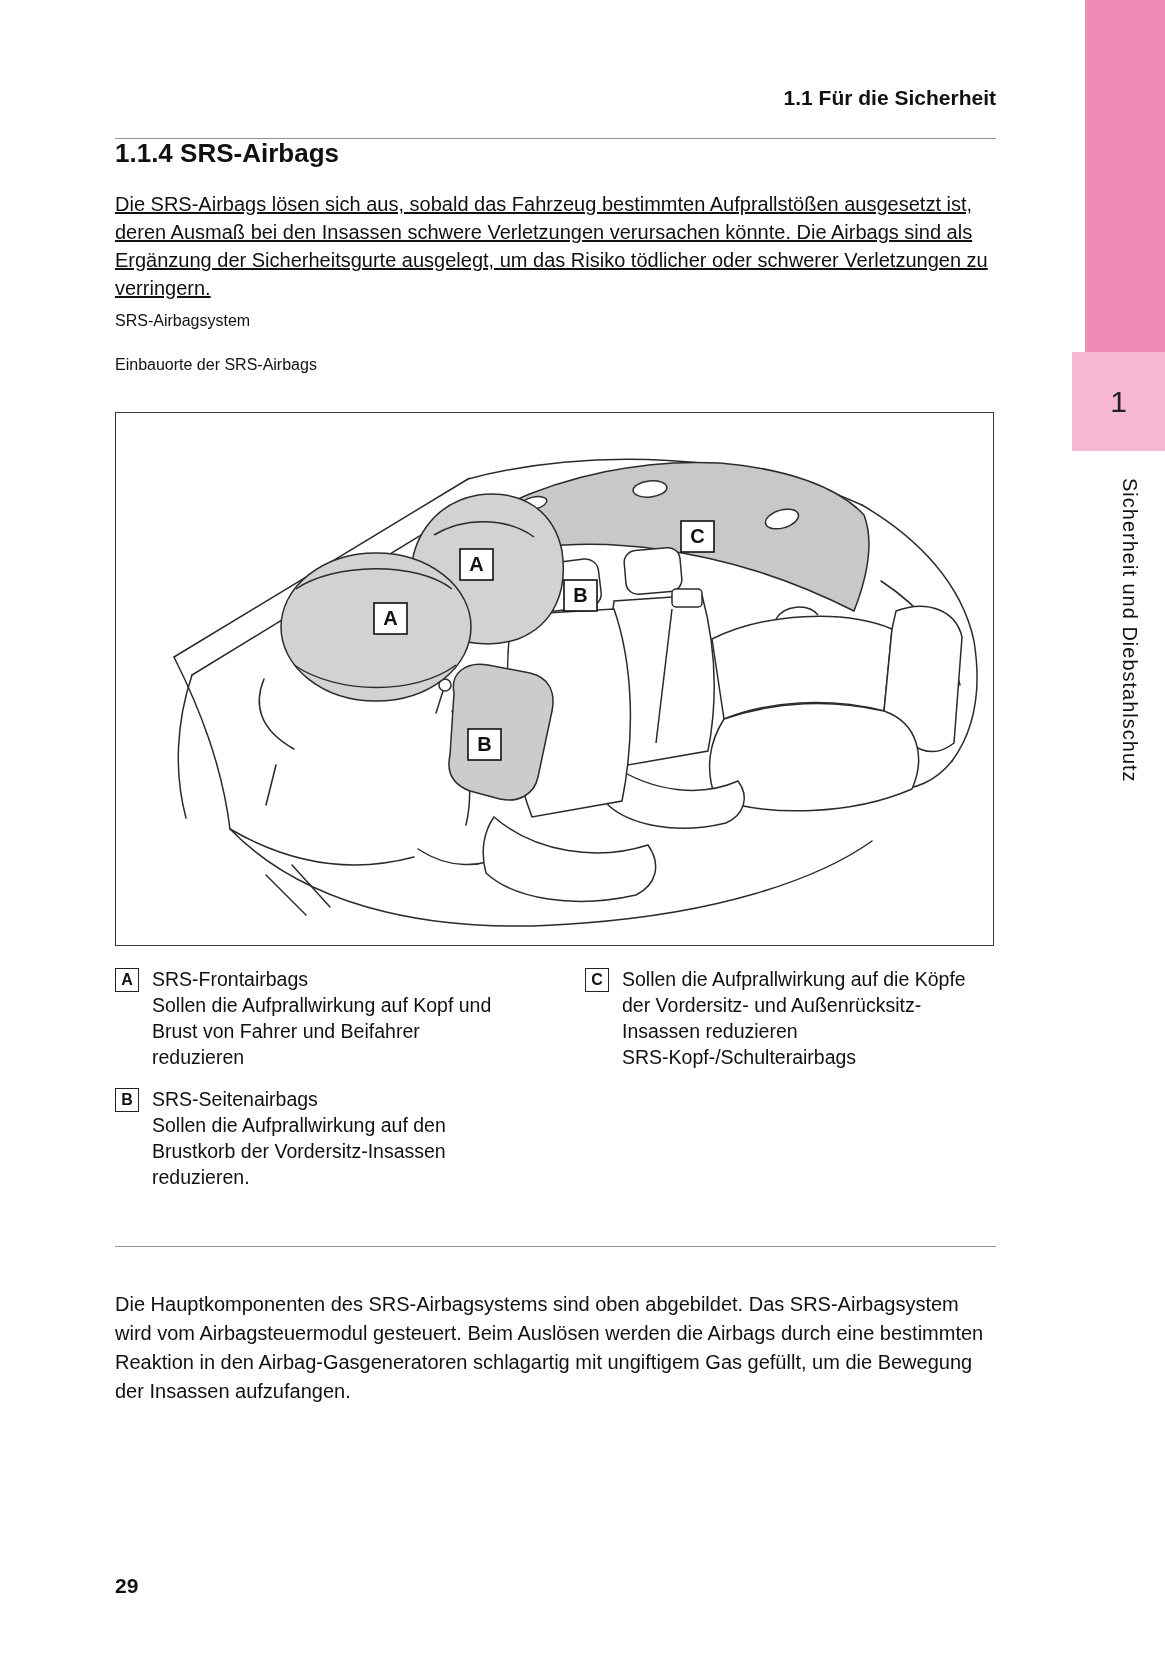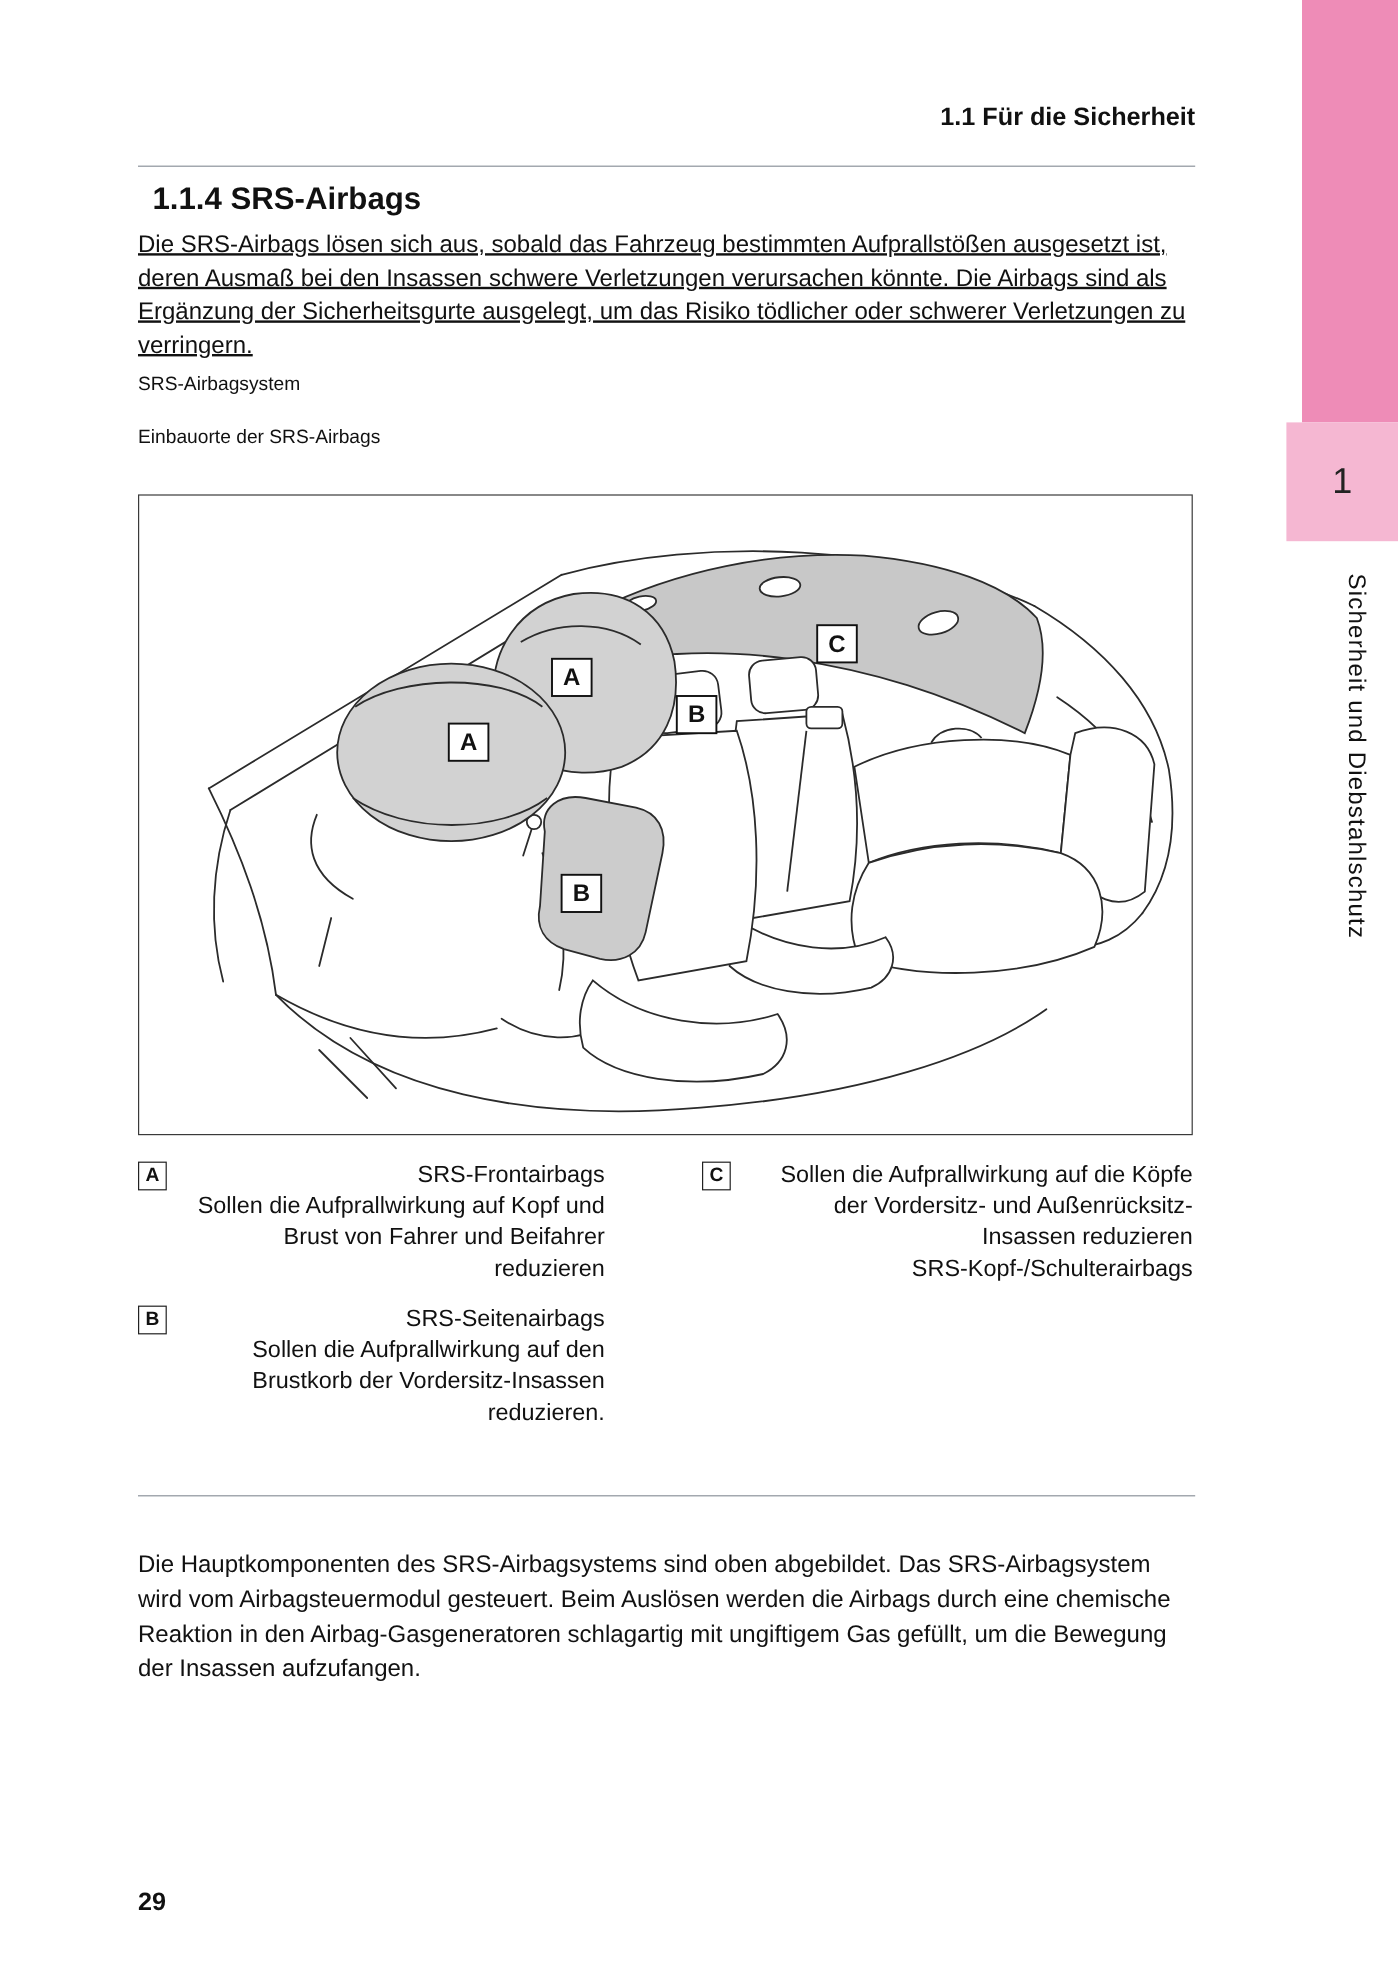--- a/index.html
+++ b/index.html
@@ -40,21 +40,21 @@
     position:absolute;left:115px;top:966px;width:881px;display:flex;
   }
   .legend-col-left{width:470px;display:flex;flex-direction:column;gap:16px;}
   .legend-col-right{flex:1;}
   .legend-item{display:flex;gap:13px;font-size:19.5px;line-height:26px;}
   .legend-marker{
     flex:0 0 auto;width:24px;height:24px;border:1.6px solid #222;
     font-size:16px;font-weight:bold;display:flex;align-items:center;
     justify-content:center;margin-top:2px;background:#fff;
   }
-  .legend-text{max-width:352px;text-align:right;}
+  .legend-text{max-width:352px;}
   .legend-col-right .legend-text{max-width:372px;}
   .section-divider{
     position:absolute;left:115px;top:1246px;width:881px;height:0;
     border-top:1px solid var(--rule-gray);
   }
   .closing-paragraph{
     position:absolute;left:115px;top:1290px;width:881px;
     font-size:20px;line-height:29px;
   }
   .page-number{
@@ -80,21 +80,21 @@
 <body>
 
 <div class="chapter-strip"></div>
 <div class="chapter-tab">
   <span>1</span>
 </div>
 <div class="chapter-vertical-title">Sicherheit und Diebstahlschutz</div>
 
 <div class="running-header">1.1 Für die Sicherheit</div>
 
-<h1 class="section-title" style="margin:12px;">1.1.4 SRS-Airbags</h1>
+<h1 class="section-title" style="margin:0;">1.1.4 SRS-Airbags</h1>
 <p class="intro-paragraph" style="margin:0;text-decoration:underline;">Die SRS-Airbags lösen sich aus, sobald das Fahrzeug bestimmten Aufprallstößen ausgesetzt ist, deren Ausmaß bei den Insassen schwere Verletzungen verursachen könnte. Die Airbags sind als Ergänzung der Sicherheitsgurte ausgelegt, um das Risiko tödlicher oder schwerer Verletzungen zu verringern.</p>
 <div class="subhead subhead-system">SRS-Airbagsystem</div>
 <div class="subhead subhead-locations">Einbauorte der SRS-Airbags</div>
 
 <div class="figure-box">
   <svg viewBox="0 0 877 532" xmlns="http://www.w3.org/2000/svg">
 
     <g stroke="#2b2b2b" stroke-width="1.5" fill="none" stroke-linecap="round" stroke-linejoin="round">
       <path d="M58,244 L352,66"></path>
       <path d="M76,262 L364,86"></path>
@@ -207,15 +207,15 @@
       <div class="legend-text">
         <div>Sollen die Aufprallwirkung auf die Köpfe der Vordersitz- und Außenrücksitz-Insassen reduzieren</div>
         <div>SRS-Kopf-/Schulterairbags</div>
       </div>
     </div>
   </div>
 </div>
 
 <div class="section-divider"></div>
 
-<p class="closing-paragraph" style="margin:0;">Die Hauptkomponenten des SRS-Airbagsystems sind oben abgebildet. Das SRS-Airbagsystem wird vom Airbagsteuermodul gesteuert. Beim Auslösen werden die Airbags durch eine chemische Reaktion in den Airbag-Gasgeneratoren schlagartig mit ungiftigem Gas gefüllt, um die Bewegung der Insassen aufzufangen.</p>
+<p class="closing-paragraph" style="margin:0;">Die Hauptkomponenten des SRS-Airbagsystems sind oben abgebildet. Das SRS-Airbagsystem wird vom Airbagsteuermodul gesteuert. Beim Auslösen werden die Airbags durch eine bestimmten Reaktion in den Airbag-Gasgeneratoren schlagartig mit ungiftigem Gas gefüllt, um die Bewegung der Insassen aufzufangen.</p>
 
 <div class="page-number">29</div>
 
 </body></html>

